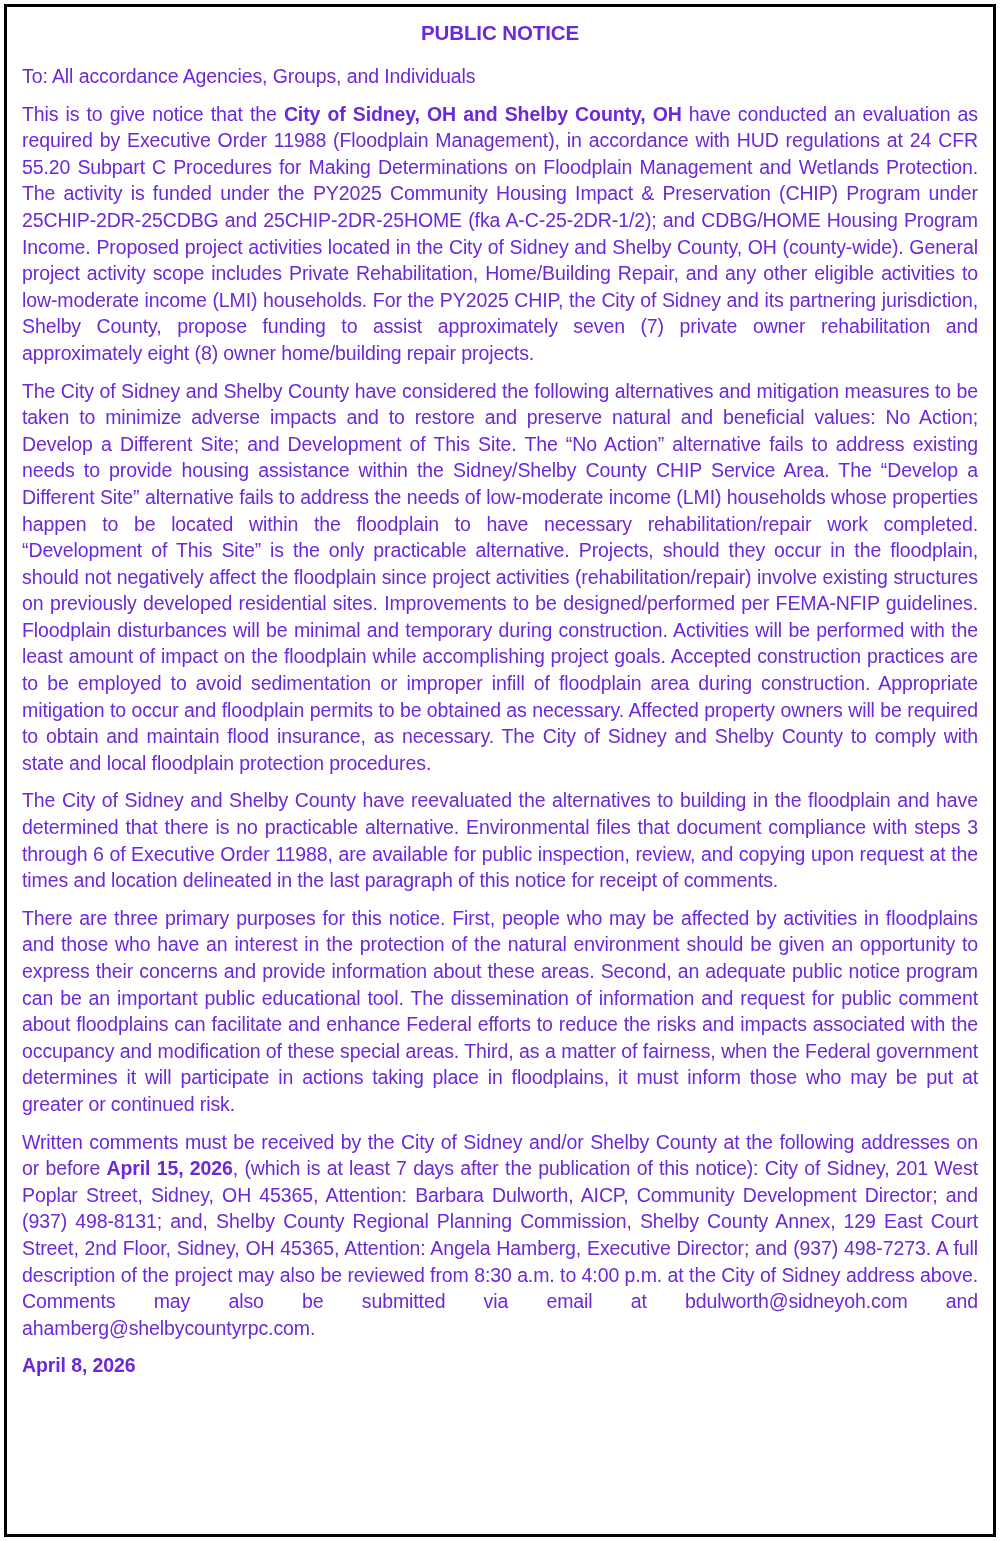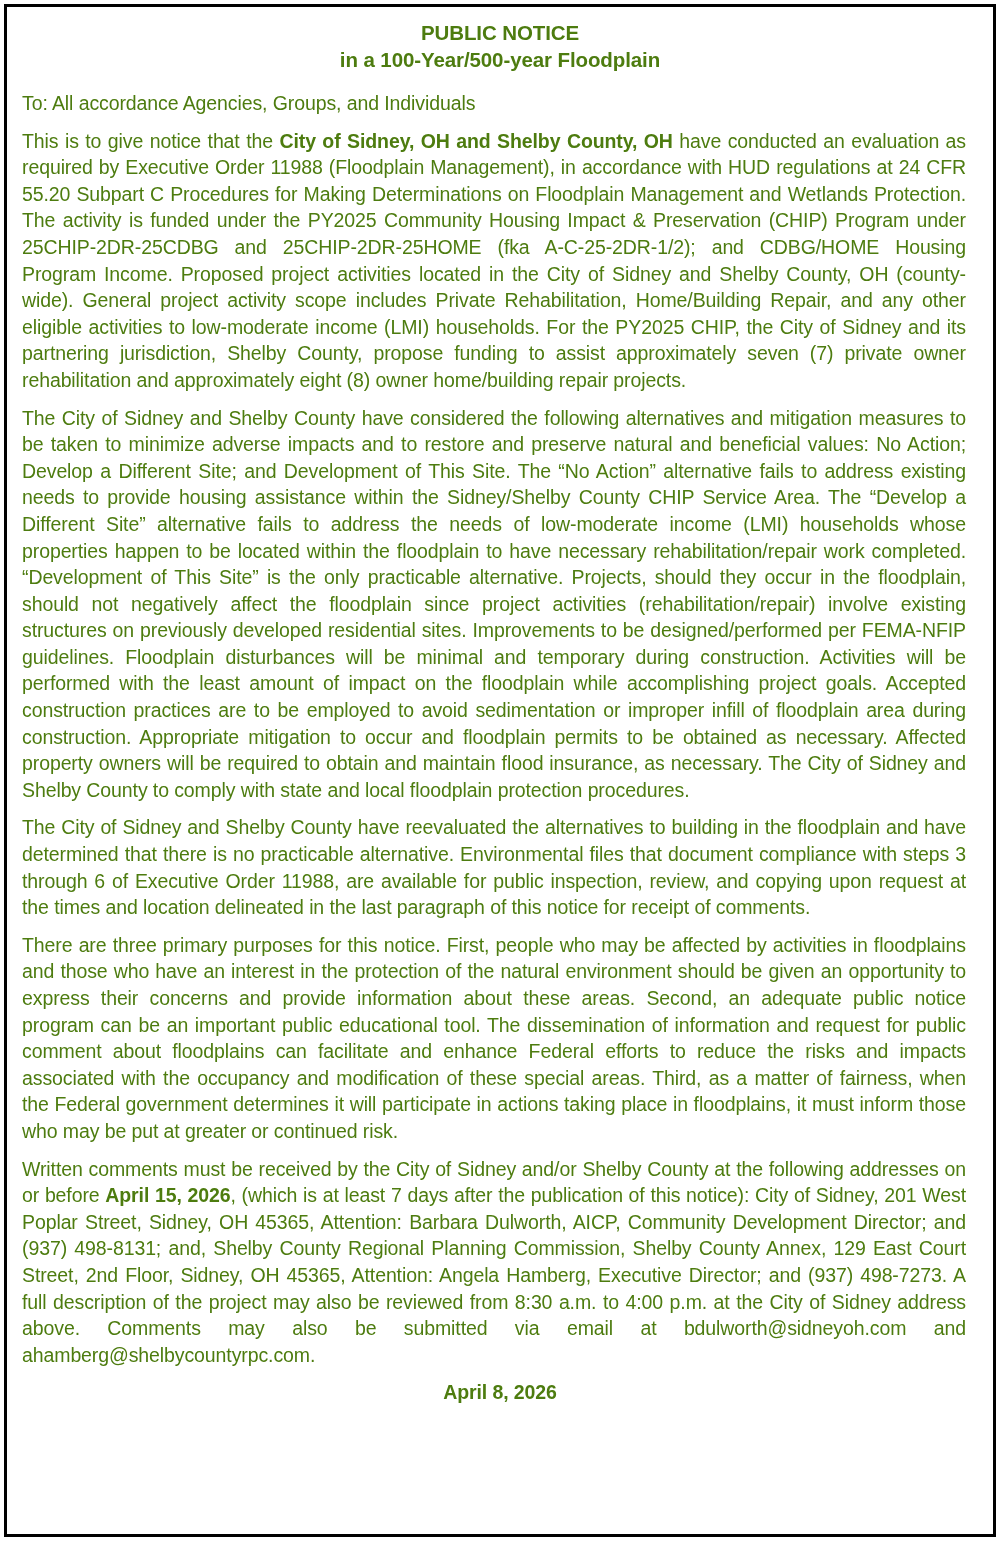--- a/index.html
+++ b/index.html
@@ -16,55 +16,53 @@
     position: relative;
   }
   .frame {
     box-sizing: border-box;
     width: 100%;
     height: 100%;
     border: 3px solid #000000;
     padding: 10px 15px 10px 15px;
     overflow: hidden;
     font-family: "Liberation Sans", "DejaVu Sans", sans-serif;
-    color: #4d7c0f;
+    color: #6d28d9;
     font-size: 19.5px;
     line-height: 26.6px;
     letter-spacing: -0.1px;
   }
   .head {
     text-align: center;
     font-weight: bold;
     font-size: 20.5px;
     line-height: 27px;
     margin-top: 2px;
   }
   .salutation {
     margin: 17px 0 0 0;
   }
   .para {
-    margin: 11px 12px 0 0;
+    margin: 11px 0 0 0;
     text-align: justify;
   }
   .b { font-weight: bold; }
   .u { }
   .date {
     margin: 11px 0 0 0;
     font-weight: bold;
-    text-align: center;
   }
 </style>
 </head>
 <body>
 
 <div class="page">
   <div class="frame">
     <header class="head">
       <div>PUBLIC NOTICE</div>
-      <div>in a 100-Year/500-year Floodplain</div>
     </header>
     <p class="salutation">To: All accordance Agencies, Groups, and Individuals</p>
     <div>
         <p class="para"><span>This is to give notice that the </span><span class="b">City of Sidney, OH and Shelby County, OH</span><span> have conducted an evaluation as required by Executive Order 11988 (Floodplain Management), in accordance with HUD regulations at 24 CFR 55.20 Subpart C Procedures for Making Determinations on Floodplain Management and Wetlands Protection. The activity is funded under the PY2025 Community Housing Impact &amp; Preservation (CHIP) Program under 25CHIP-2DR-25CDBG and 25CHIP-2DR-25HOME (fka A-C-25-2DR-1/2); and CDBG/HOME Housing Program Income. Proposed project activities located in the City of Sidney and Shelby County, OH (county-wide). General project activity scope includes Private Rehabilitation, Home/Building Repair, and any other eligible activities to low-moderate income (LMI) households. For the PY2025 CHIP, the City of Sidney and its partnering jurisdiction, Shelby County, propose funding to assist approximately seven (7) private owner rehabilitation and approximately eight (8) owner home/building repair projects.</span></p>
         <p class="para"><span>The City of Sidney and Shelby County have considered the following alternatives and mitigation measures to be taken to minimize adverse impacts and to restore and preserve natural and beneficial values: No Action; Develop a Different Site; and Development of This Site. The “No Action” alternative fails to address existing needs to provide housing assistance within the Sidney/Shelby County CHIP Service Area. The “Develop a Different Site” alternative fails to address the needs of low-moderate income (LMI) households whose properties happen to be located within the floodplain to have necessary rehabilitation/repair work completed. “Development of This Site” is the only practicable alternative. Projects, should they occur in the floodplain, should not negatively affect the floodplain since project activities (rehabilitation/repair) involve existing structures on previously developed residential sites. Improvements to be designed/performed per FEMA-NFIP guidelines. Floodplain disturbances will be minimal and temporary during construction. Activities will be performed with the least amount of impact on the floodplain while accomplishing project goals. Accepted construction practices are to be employed to avoid sedimentation or improper infill of floodplain area during construction. Appropriate mitigation to occur and floodplain permits to be obtained as necessary. Affected property owners will be required to obtain and maintain flood insurance, as necessary. The City of Sidney and Shelby County to comply with state and local floodplain protection procedures.</span></p>
         <p class="para"><span>The City of Sidney and Shelby County have reevaluated the alternatives to building in the floodplain and have determined that there is no practicable alternative. Environmental files that document compliance with steps 3 through 6 of Executive Order 11988, are available for public inspection, review, and copying upon request at the times and location delineated in the last paragraph of this notice for receipt of comments.</span></p>
         <p class="para"><span>There are three primary purposes for this notice. First, people who may be affected by activities in floodplains and those who have an interest in the protection of the natural environment should be given an opportunity to express their concerns and provide information about these areas. Second, an adequate public notice program can be an important public educational tool. The dissemination of information and request for public comment about floodplains can facilitate and enhance Federal efforts to reduce the risks and impacts associated with the occupancy and modification of these special areas. Third, as a matter of fairness, when the Federal government determines it will participate in actions taking place in floodplains, it must inform those who may be put at greater or continued risk.</span></p>
         <p class="para"><span>Written comments must be received by the City of Sidney and/or Shelby County at the following addresses on or before </span><span class="b">April 15, 2026</span><span>, (which is at least 7 days after the publication of this notice): City of Sidney, 201 West Poplar Street, Sidney, OH 45365, Attention: Barbara Dulworth, AICP, Community Development Director; and (937) 498-8131; and, Shelby County Regional Planning Commission, Shelby County Annex, 129 East Court Street, 2nd Floor, Sidney, OH 45365, Attention: Angela Hamberg, Executive Director; and (937) 498-7273. A full description of the project may also be reviewed from 8:30 a.m. to 4:00 p.m. at the City of Sidney address above. Comments may also be submitted via email at </span><span class="u">bdulworth@sidneyoh.com</span><span> and </span><span class="u">ahamberg@shelbycountyrpc.com</span><span>.</span></p>
       </div>
     <p class="date">April 8, 2026</p>

